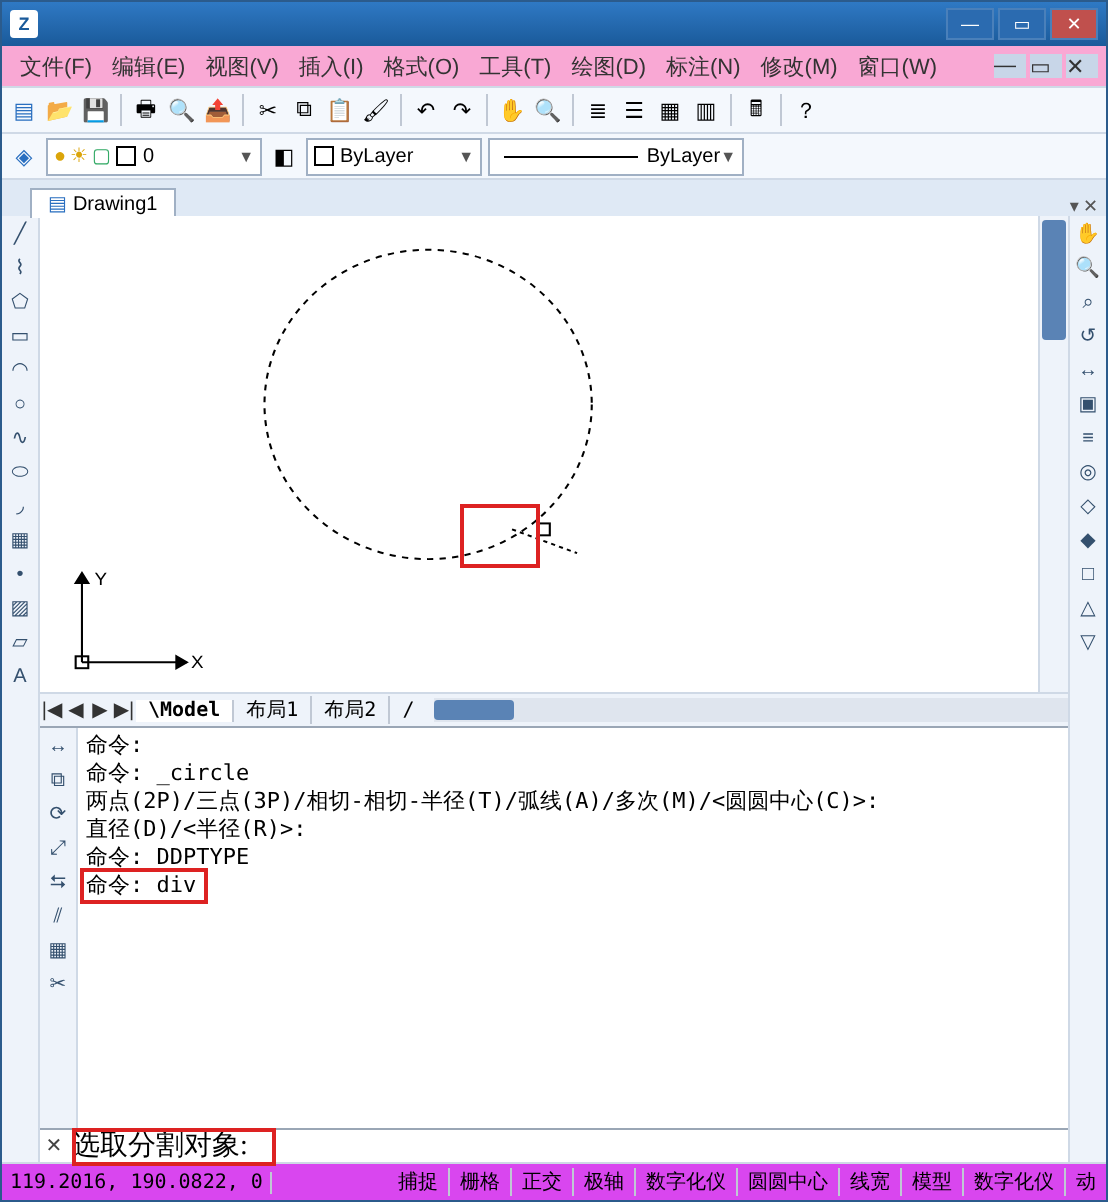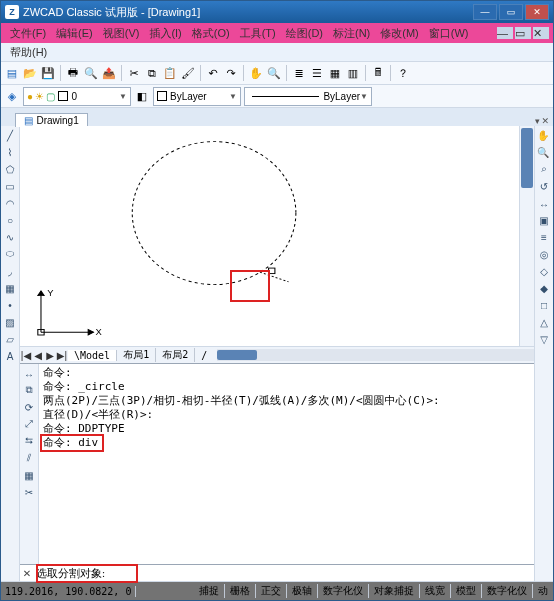--- a/index.html
+++ b/index.html
@@ -1,21 +1,21 @@
 <!DOCTYPE html>
 <html><head>
 <meta charset="utf-8">
 <style>
   html,body{margin:0;padding:0;font-family:"Microsoft YaHei",Arial,sans-serif;font-size:11px;background:#fff;}
   .window{width:554px;height:601px;border:1px solid #2b5b8c;background:#eaf2fb;position:relative;display:flex;flex-direction:column;box-sizing:border-box;overflow:hidden;}
   .titlebar{height:22px;background:linear-gradient(#2f79c4,#1a5a9a);color:#fff;display:flex;align-items:center;padding:0 4px;font-size:11px;}
   .titlebar .app-icon{width:14px;height:14px;background:#fff;border-radius:2px;margin-right:4px;display:flex;align-items:center;justify-content:center;color:#1a5a9a;font-size:9px;font-weight:bold;}
   .titlebar .spacer{flex:1;}
   .titlebar .win-btn{width:22px;height:14px;margin-left:2px;display:flex;align-items:center;justify-content:center;border:1px solid #4a80ba;background:#2b6bb0;color:#fff;font-size:9px;cursor:pointer;}
-  .menubar{height:20px;display:flex;align-items:center;padding:0 4px;background:#ec4899;color:#333;flex-wrap:wrap;}
+  .menubar{height:20px;display:flex;align-items:center;padding:0 4px;background:#f9a8d4;color:#333;flex-wrap:wrap;}
   .menubar2{height:18px;display:flex;align-items:center;padding:0 4px;background:#eaf2fb;color:#333;}
   .menu-item{padding:1px 5px;cursor:pointer;white-space:nowrap;font-size:11px;}
   .toolbar{height:22px;background:#f4f8fd;border-top:1px solid #cfd9e6;border-bottom:1px solid #cfd9e6;display:flex;align-items:center;padding:0 3px;gap:2px;}
   .tb-btn{width:16px;height:16px;display:flex;align-items:center;justify-content:center;font-size:11px;cursor:pointer;border-radius:2px;}
   .tb-sep{width:1px;height:16px;background:#c0c8d4;margin:0 2px;}
   .layerbar{height:22px;background:#f4f8fd;border-bottom:1px solid #cfd9e6;display:flex;align-items:center;padding:0 3px;gap:3px;}
   .layer-sel{flex:0 0 auto;height:17px;border:1px solid #a0b0c4;background:#fff;display:flex;align-items:center;padding:0 3px;font-size:10px;min-width:100px;}
   .layer-sel .dd{margin-left:auto;font-size:8px;color:#555;}
   .layer-sel.bylayer{min-width:80px;}
   .layer-sel.line{min-width:120px;}
@@ -29,44 +29,43 @@
   .canvas-wrap{flex:1;display:flex;flex-direction:column;background:#fff;min-width:0;}
   .canvas{flex:1;position:relative;background:#fff;overflow:hidden;}
   .vscroll{position:absolute;right:0;top:0;bottom:0;width:14px;background:#eef3fa;border-left:1px solid #cfd9e6;}
   .vscroll .thumb{position:absolute;left:1px;right:1px;top:2px;height:60px;background:#5a83b5;border-radius:2px;}
   svg.draw{position:absolute;inset:0;width:100%;height:100%;}
   .redbox{position:absolute;border:2px solid #d22;}
   .model-tabs{height:16px;background:#eef3fa;border-top:1px solid #cfd9e6;display:flex;align-items:center;font-size:10px;}
   .mt-nav{display:flex;align-items:center;}
   .mt-nav span{width:12px;text-align:center;cursor:pointer;color:#333;}
   .mt-tab{padding:0 6px;border-right:1px solid #c0c8d4;font-family:SimSun,monospace;}
-  .mt-tab.active{background:#fff;font-weight:normal;}
+  .mt-tab.active{background:#fff;font-weight:bold;}
   .hscroll{flex:1;height:12px;background:#dfe5ee;margin-left:4px;position:relative;}
   .hscroll .thumb{position:absolute;left:0;top:1px;bottom:1px;width:40px;background:#5a83b5;border-radius:2px;}
   .cmd-area{display:flex;border-top:1px solid #9aa6b5;background:#fff;}
   .cmd-side{width:18px;background:#eef3fa;border-right:1px solid #cfd9e6;display:flex;flex-direction:column;align-items:center;padding-top:2px;gap:3px;}
   .cmd-text{flex:1;padding:2px 4px;font-family:SimSun,monospace;font-size:11px;line-height:14px;color:#000;white-space:pre;overflow:hidden;}
   .cmd-current{height:16px;border-top:1px solid #9aa6b5;display:flex;align-items:center;background:#fff;}
   .cmd-close{width:14px;text-align:center;color:#444;cursor:pointer;font-size:10px;}
-  .cmd-input{flex:1;font-family:Liberation Serif, serif;font-size:11px;padding:0 2px;}
-  .statusbar{height:18px;background:#737373;border-top:1px solid #cfd9e6;display:flex;align-items:center;font-size:10px;}
+  .cmd-input{flex:1;font-family:Liberation Serif, serif;font-size:14px;padding:0 2px;}
+  .statusbar{height:18px;background:#d946ef;border-top:1px solid #cfd9e6;display:flex;align-items:center;font-size:10px;}
   .statusbar .coords{padding:0 4px;border-right:1px solid #c0c8d4;font-family:monospace;min-width:120px;}
   .statusbar .sb-item{padding:0 5px;border-right:1px solid #c0c8d4;cursor:pointer;text-align:center;}
   .statusbar .fill{flex:1;}
   .redbox2{position:absolute;border:2px solid #d22;}
   .lineprev{flex:1;border-top:1px solid #000;margin:0 4px;}
 </style>
 </head>
 <body>
 
 <div class="window">
 
   <div class="titlebar">
     <div class="app-icon">Z</div>
-    <div>ZWCAD Classic 试用版 - [Drawing1]</div>
     <div class="spacer"></div>
     <div class="win-btn">—</div>
     <div class="win-btn">▭</div>
     <div class="win-btn" style="background:#c0504d;">✕</div>
   </div>
 
   <div class="menubar">
     <span class="menu-item">文件(F)</span>
     <span class="menu-item">编辑(E)</span>
     <span class="menu-item">视图(V)</span>
@@ -75,23 +74,20 @@
     <span class="menu-item">工具(T)</span>
     <span class="menu-item">绘图(D)</span>
     <span class="menu-item">标注(N)</span>
     <span class="menu-item">修改(M)</span>
     <span class="menu-item">窗口(W)</span>
     <span style="margin-left:auto;display:flex;gap:2px;">
       <span class="win-btn" style="width:16px;height:12px;background:#c8d6e8;color:#333;border-color:#a0b0c4;">—</span>
       <span class="win-btn" style="width:16px;height:12px;background:#c8d6e8;color:#333;border-color:#a0b0c4;">▭</span>
       <span class="win-btn" style="width:16px;height:12px;background:#c8d6e8;color:#333;border-color:#a0b0c4;">✕</span>
     </span>
-  </div>
-  <div class="menubar2">
-    <span class="menu-item">帮助(H)</span>
   </div>
 
   <div class="toolbar">
     <span class="tb-btn" style="color:#2a6fc0;">▤</span>
     <span class="tb-btn" style="color:#d8a23a;">📂</span>
     <span class="tb-btn" style="color:#2a6fc0;">💾</span>
     <span class="tb-sep"></span>
     <span class="tb-btn">🖶</span>
     <span class="tb-btn">🔍</span>
     <span class="tb-btn">📤</span>
@@ -252,19 +248,19 @@
   </div>
 
   <div class="statusbar">
     <div class="coords">119.2016, 190.0822, 0</div>
     <div class="fill"></div>
     <div class="sb-item">捕捉</div>
     <div class="sb-item">栅格</div>
     <div class="sb-item">正交</div>
     <div class="sb-item">极轴</div>
     <div class="sb-item">数字化仪</div>
-    <div class="sb-item">对象捕捉</div>
+    <div class="sb-item">圆圆中心</div>
     <div class="sb-item">线宽</div>
     <div class="sb-item">模型</div>
     <div class="sb-item">数字化仪</div>
     <div class="sb-item" style="border:none;">动</div>
   </div>
 </div>
 
 </body></html>

